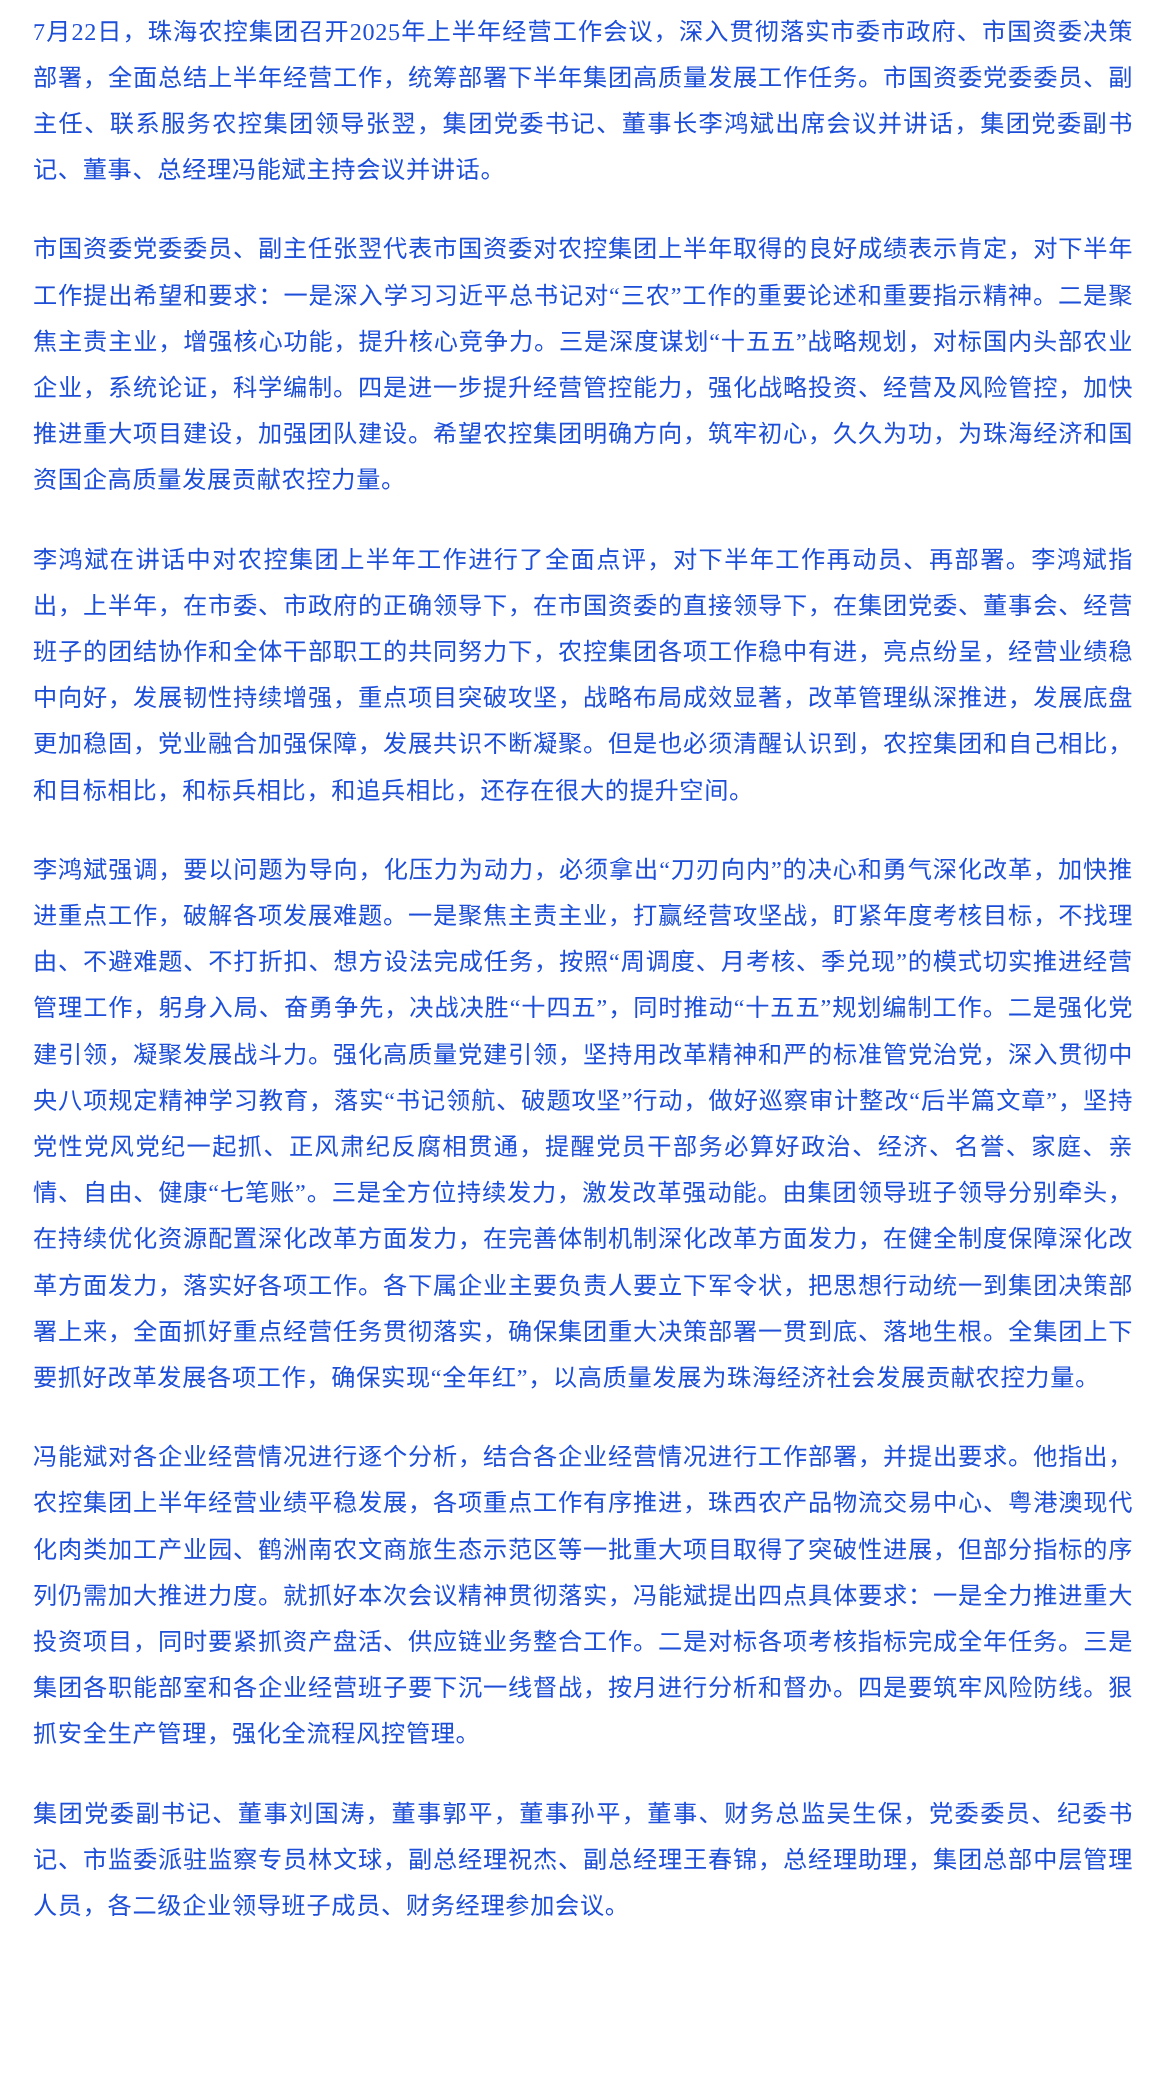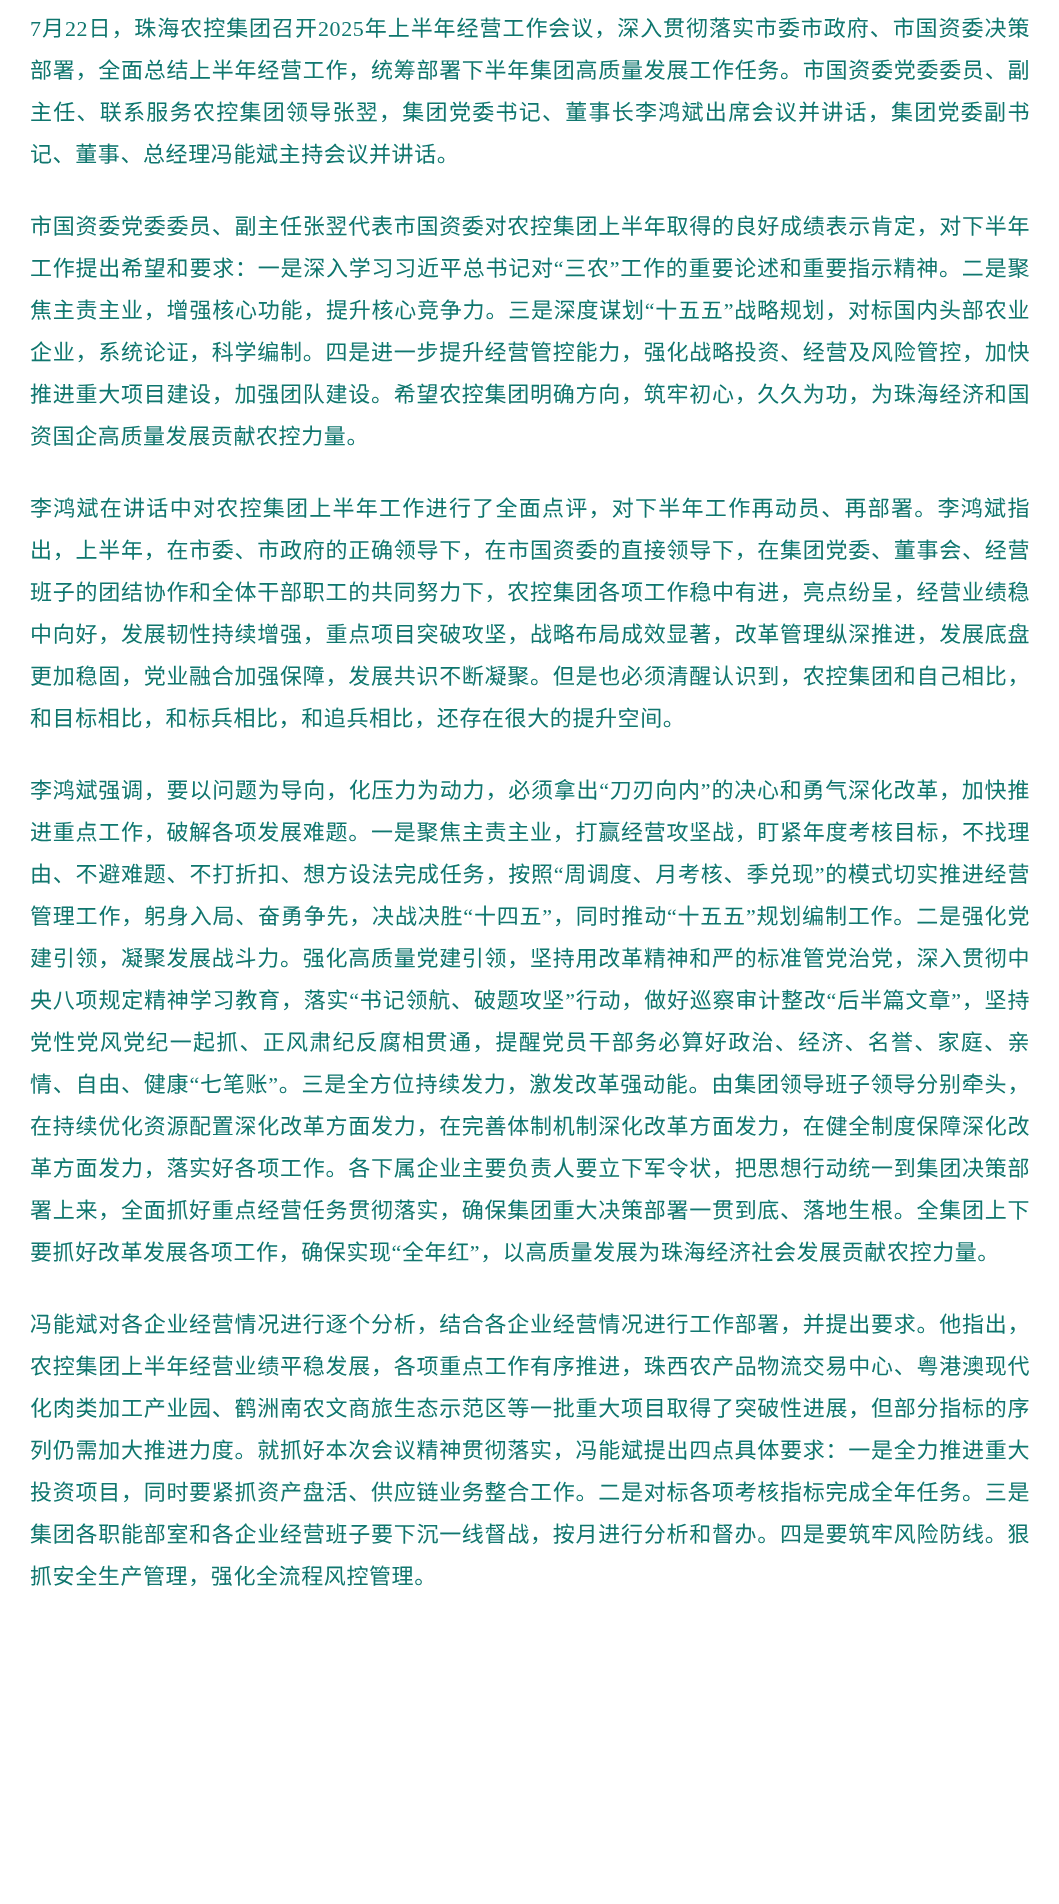--- a/index.html
+++ b/index.html
@@ -35,19 +35,20 @@
   .run {
     font-weight: 400;
   }
   .run.bold {
     font-weight: 400;
   }
 </style>
 </head>
 <body style="background: rgb(255, 255, 255);">
 
-<main class="article" id="article" style="color: #0f766e;">
+<main class="article" id="article" style="color: #1d4ed8;">
     <p class="para"><span class="run">7月22日，珠海农控集团召开2025年上半年经营工作会议，深入贯彻落实市委市政府、市国资委决策部署，全面总结上半年经营工作，统筹部署下半年集团高质量发展工作任务。市国资委党委委员、副主任、联系服务农控集团领导张翌，集团党委书记、董事长李鸿斌出席会议并讲话，集团党委副书记、董事、总经理冯能斌主持会议并讲话。</span></p>
     <p class="para"><span class="run">市国资委党委委员、副主任张翌代表市国资委对农控集团上半年取得的良好成绩表示肯定，对下半年工作提出希望和要求：</span><span class="run bold">一是</span><span class="run">深入学习习近平总书记对“三农”工作的重要论述和重要指示精神。</span><span class="run bold">二是</span><span class="run">聚焦主责主业，增强核心功能，提升核心竞争力。</span><span class="run bold">三是</span><span class="run">深度谋划“十五五”战略规划，对标国内头部农业企业，系统论证，科学编制。</span><span class="run bold">四是</span><span class="run">进一步提升经营管控能力，强化战略投资、经营及风险管控，加快推进重大项目建设，加强团队建设。希望农控集团明确方向，筑牢初心，久久为功，为珠海经济和国资国企高质量发展贡献农控力量。</span></p>
     <p class="para"><span class="run">李鸿斌在讲话中对农控集团上半年工作进行了全面点评，对下半年工作再动员、再部署。李鸿斌指出，上半年，在市委、市政府的正确领导下，在市国资委的直接领导下，在集团党委、董事会、经营班子的团结协作和全体干部职工的共同努力下，农控集团各项工作稳中有进，亮点纷呈，经营业绩稳中向好，发展韧性持续增强，重点项目突破攻坚，战略布局成效显著，改革管理纵深推进，发展底盘更加稳固，党业融合加强保障，发展共识不断凝聚。但是也必须清醒认识到，农控集团和自己相比，和目标相比，和标兵相比，和追兵相比，还存在很大的提升空间。</span></p>
     <p class="para"><span class="run">李鸿斌强调，要以问题为导向，化压力为动力，必须拿出“刀刃向内”的决心和勇气深化改革，加快推进重点工作，破解各项发展难题。</span><span class="run bold">一是</span><span class="run">聚焦主责主业，打赢经营攻坚战，盯紧年度考核目标，不找理由、不避难题、不打折扣、想方设法完成任务，按照“周调度、月考核、季兑现”的模式切实推进经营管理工作，躬身入局、奋勇争先，决战决胜“十四五”，同时推动“十五五”规划编制工作。</span><span class="run bold">二是</span><span class="run">强化党建引领，凝聚发展战斗力。强化高质量党建引领，坚持用改革精神和严的标准管党治党，深入贯彻中央八项规定精神学习教育，落实“书记领航、破题攻坚”行动，做好巡察审计整改“后半篇文章”，坚持党性党风党纪一起抓、正风肃纪反腐相贯通，提醒党员干部务必算好政治、经济、名誉、家庭、亲情、自由、健康“七笔账”。</span><span class="run bold">三是</span><span class="run">全方位持续发力，激发改革强动能。由集团领导班子领导分别牵头，在持续优化资源配置深化改革方面发力，在完善体制机制深化改革方面发力，在健全制度保障深化改革方面发力，落实好各项工作。各下属企业主要负责人要立下军令状，把思想行动统一到集团决策部署上来，全面抓好重点经营任务贯彻落实，确保集团重大决策部署一贯到底、落地生根。全集团上下要抓好改革发展各项工作，确保实现“全年红”，以高质量发展为珠海经济社会发展贡献农控力量。</span></p>
     <p class="para"><span class="run">冯能斌对各企业经营情况进行逐个分析，结合各企业经营情况进行工作部署，并提出要求。他指出，农控集团上半年经营业绩平稳发展，各项重点工作有序推进，珠西农产品物流交易中心、粤港澳现代化肉类加工产业园、鹤洲南农文商旅生态示范区等一批重大项目取得了突破性进展，但部分指标的序列仍需加大推进力度。就抓好本次会议精神贯彻落实，冯能斌提出四点具体要求：</span><span class="run bold">一是</span><span class="run">全力推进重大投资项目，同时要紧抓资产盘活、供应链业务整合工作。</span><span class="run bold">二是</span><span class="run">对标各项考核指标完成全年任务。</span><span class="run bold">三是</span><span class="run">集团各职能部室和各企业经营班子要下沉一线督战，按月进行分析和督办。</span><span class="run bold">四是</span><span class="run">要筑牢风险防线。狠抓安全生产管理，强化全流程风控管理。</span></p>
+    <p class="para"><span class="run">集团党委副书记、董事刘国涛，董事郭平，董事孙平，董事、财务总监吴生保，党委委员、纪委书记、市监委派驻监察专员林文球，副总经理祝杰、副总经理王春锦，总经理助理，集团总部中层管理人员，各二级企业领导班子成员、财务经理参加会议。</span></p>
   </main>
 
 </body></html>

